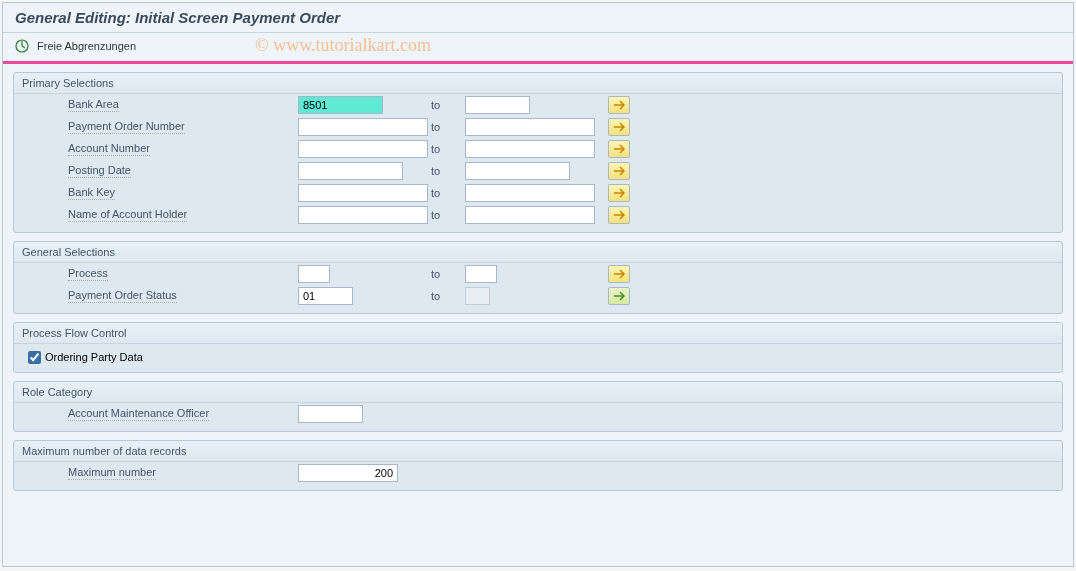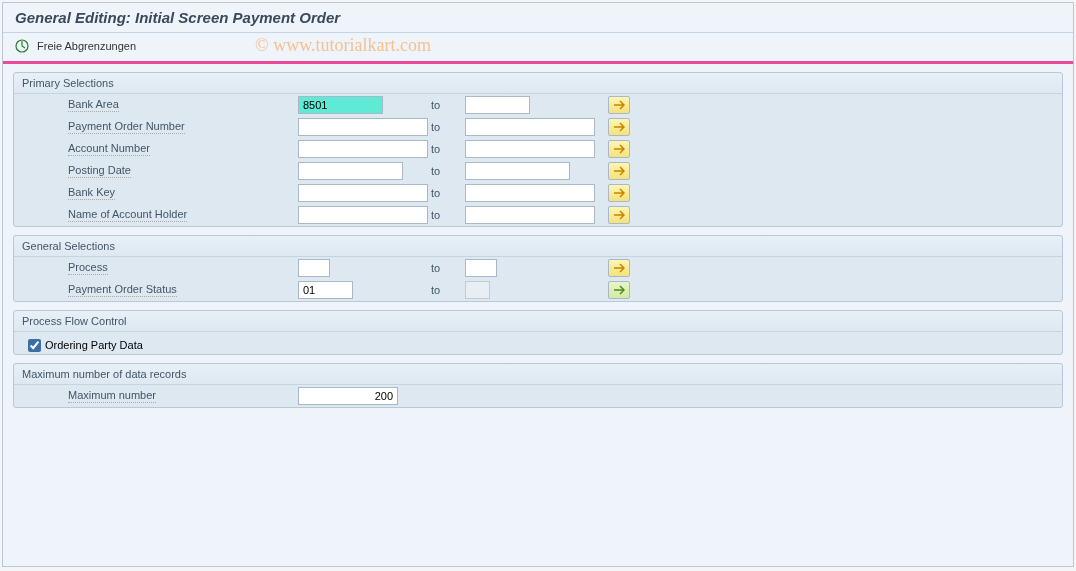--- a/index.html
+++ b/index.html
@@ -56,20 +56,21 @@
       z-index: 100;
     }
     .content {
       padding: 8px 10px;
     }
     .group {
       background: #dde8f1;
       border: 1px solid #b8c8d8;
       border-radius: 3px;
       margin-bottom: 8px;
+      padding-bottom: 6px;
     }
     .group-header {
       padding: 4px 8px;
       color: #445566;
       font-size: 11px;
       border-bottom: 1px solid #c5d4e0;
       background: linear-gradient(#e8f0f7,#dde8f1);
       border-radius: 3px 3px 0 0;
     }
     .row {
@@ -278,20 +279,27 @@
     </div>
 
     <div class="group">
       <div class="group-header">Process Flow Control</div>
       <div class="check-row">
         <input type="checkbox" class="checkbox" checked="" style="">
         <span>Ordering Party Data</span>
       </div>
     </div>
 
+    <div class="group">
+      <div class="group-header">Role Category</div>
+      <div class="row">
+        <span class="label"><span class="label-underline">Account Maintenance Officer</span></span>
+        <input type="text" style="width: 65px;" value="">
+      </div>
+    </div>
 
     <div class="group">
       <div class="group-header">Maximum number of data records</div>
       <div class="row">
         <span class="label"><span class="label-underline">Maximum number</span></span>
         <input type="text" class="right-align" style="width: 100px;" value="200">
       </div>
     </div>
 
   </div>

